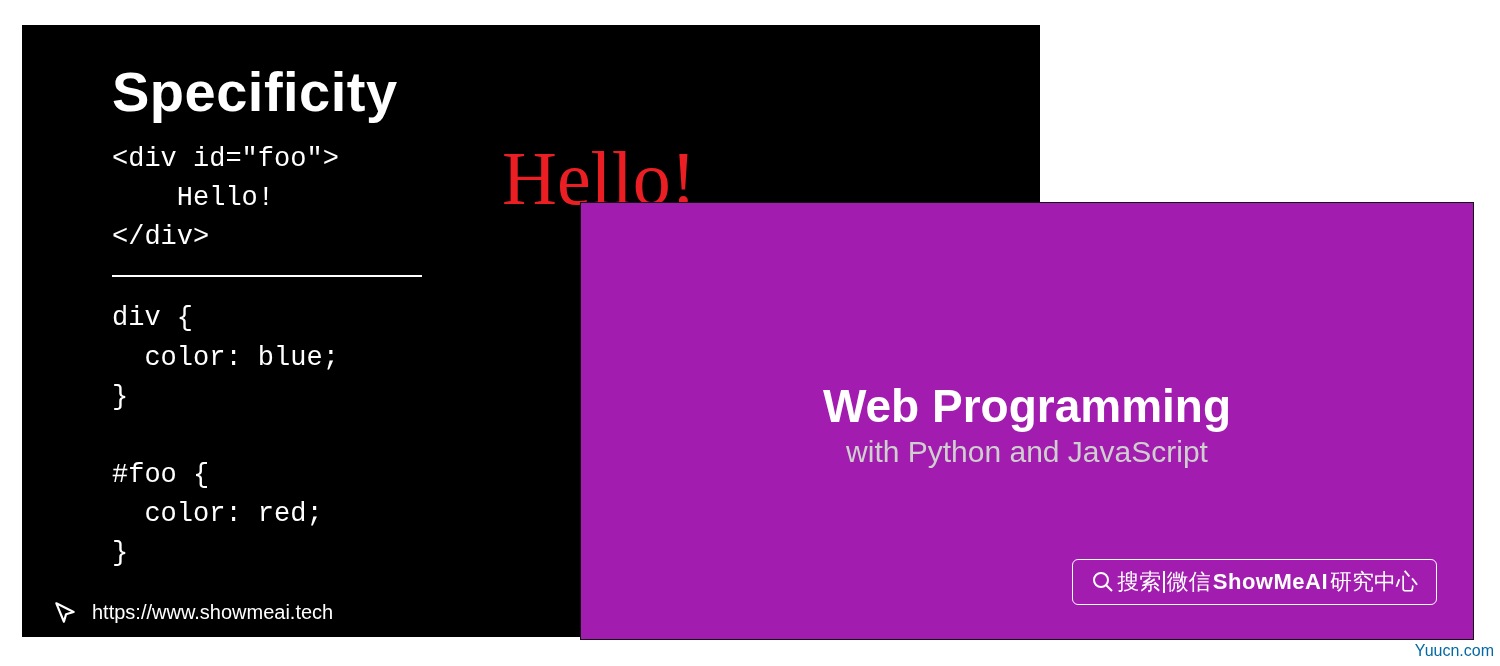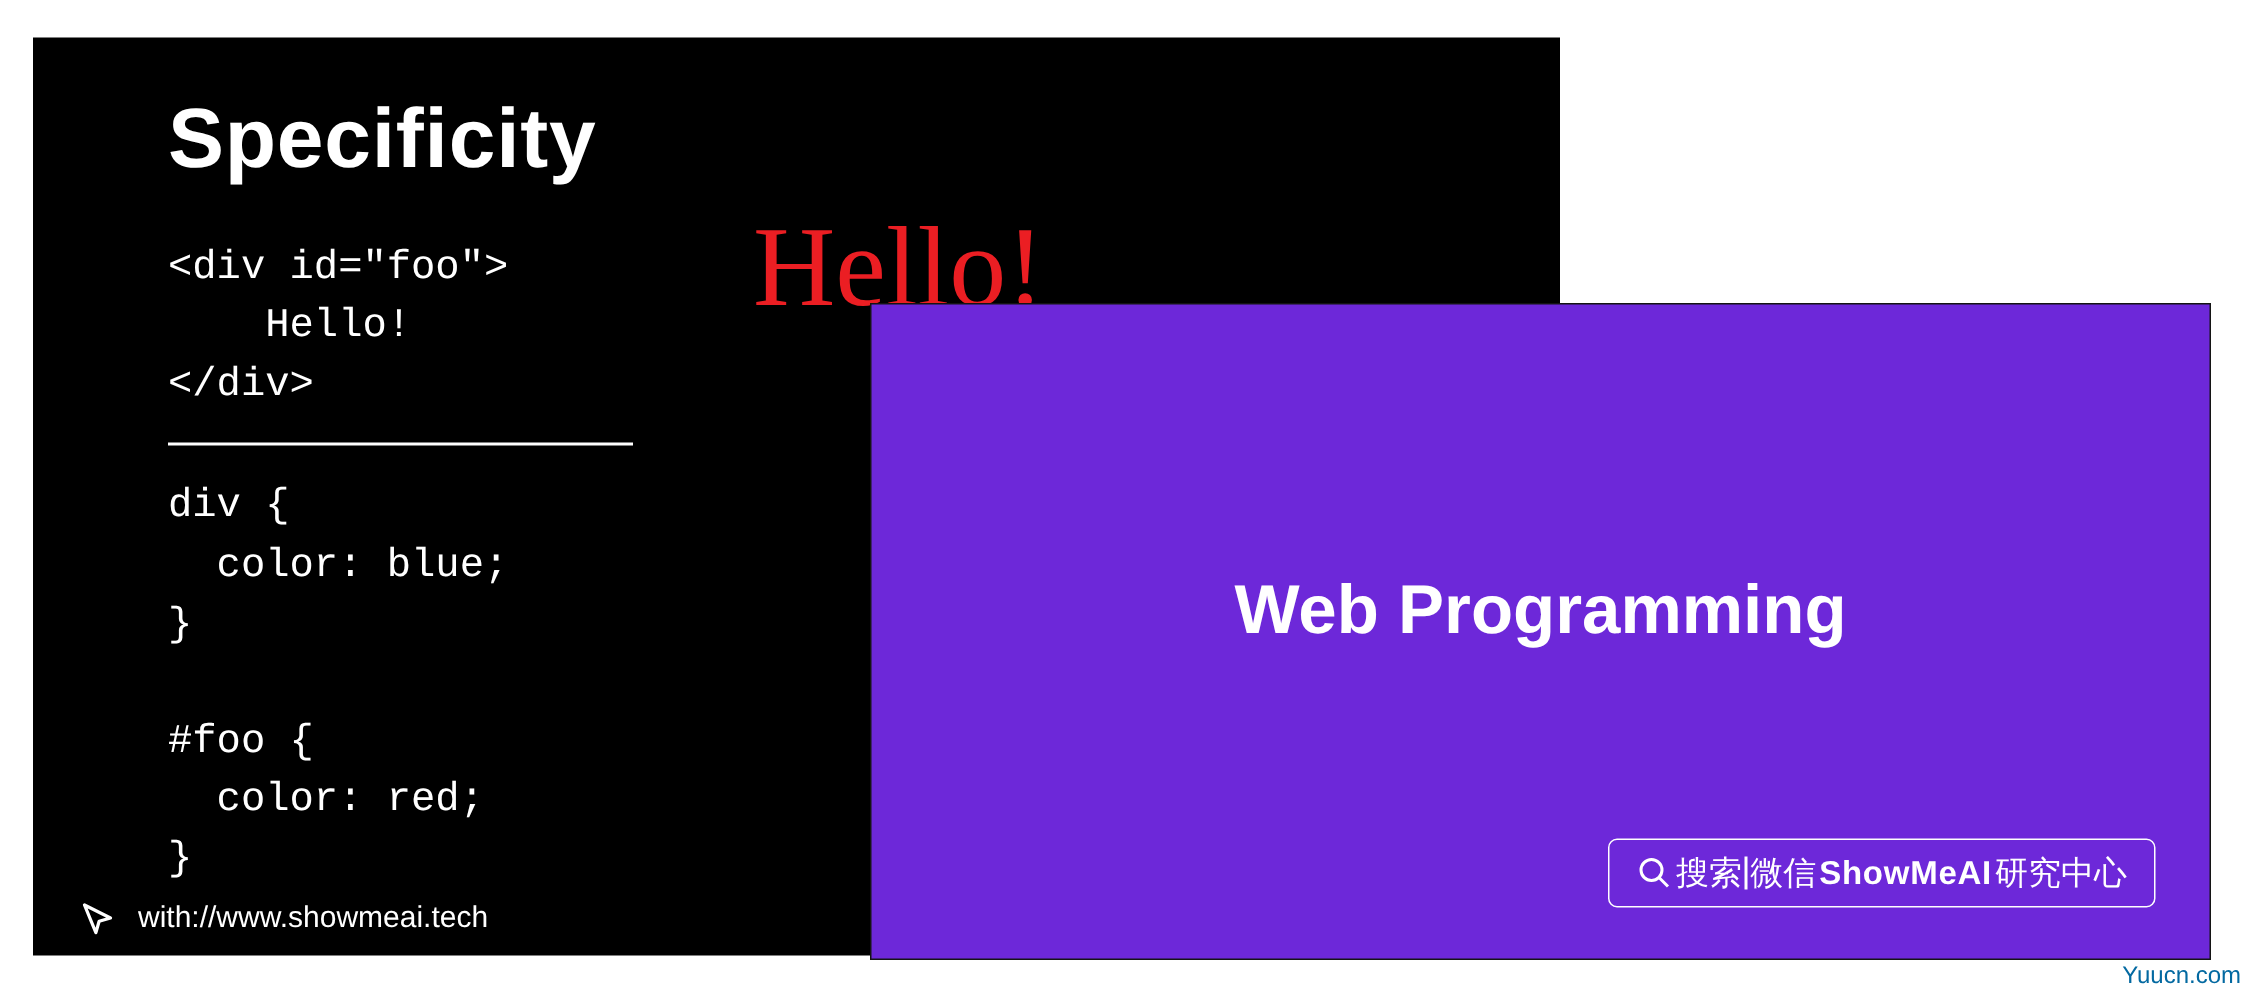--- a/index.html
+++ b/index.html
@@ -1,30 +1,30 @@
 <!DOCTYPE html>
 <html><head>
 <meta charset="utf-8">
 <style>
   * { margin: 0; padding: 0; box-sizing: border-box; }
   html, body { width: 1500px; height: 666px; background: #ffffff; overflow: hidden; font-family: -apple-system, "Segoe UI", Helvetica, Arial, sans-serif; }
   .stage { position: relative; width: 1500px; height: 666px; }
 
   
   .slide-back { position: absolute; left: 22px; top: 25px; width: 1018px; height: 612px; background: #000; color: #fff; padding: 34px 90px 30px 90px; }
-  .title { font-size: 56px; font-weight: 700; letter-spacing: 0.5px; margin-bottom: 36px; }
+  .title { font-size: 56px; font-weight: 700; letter-spacing: 0.5px; margin-bottom: 16px; }
   .code { font-family: Menlo, Consolas, "Courier New", monospace; font-size: 27px; line-height: 1.45; white-space: pre; font-weight: 400; }
   .sep { width: 310px; border: none; border-top: 2px solid #fff; margin: 18px 0 22px 0; }
   .hello { position: absolute; left: 480px; top: 110px; font-family: "Times New Roman", Times, serif; font-size: 76px; color: #eb1e23; font-weight: 400; }
 
   .footer-left { position: absolute; left: 30px; bottom: 12px; display: flex; align-items: center; gap: 14px; color: #fff; font-size: 20px; }
   .cursor-icon svg { width: 26px; height: 26px; display: block; }
 
   
-  .slide-front { position: absolute; left: 580px; top: 202px; width: 894px; height: 438px; background: #6d28d9; color: #fff; border: 1px solid #141414; }
+  .slide-front { position: absolute; left: 580px; top: 202px; width: 894px; height: 438px; background: #a21caf; color: #fff; border: 1px solid #141414; }
   .course-title { position: absolute; top: 176px; left: 0; right: 0; text-align: center; font-size: 46px; font-weight: 600; }
   .course-sub { position: absolute; top: 232px; left: 0; right: 0; text-align: center; font-size: 30px; font-weight: 300; color: #cfcfcf; }
 
   .search-box { position: absolute; right: 36px; bottom: 34px; border: 1.5px solid #fff; border-radius: 6px; padding: 7px 18px; display: flex; align-items: center; gap: 2px; color: #fff; }
   .mag svg { width: 24px; height: 24px; display: block; }
   .search-box .lbl { font-size: 22px; }
   .search-box .divider { width: 1.5px; height: 22px; background: #fff; }
   .search-box .brand { font-weight: 700; font-size: 22px; letter-spacing: 0.5px; text-align: center; }
   .search-box .tail { font-size: 22px; font-weight: 400; }
 
@@ -50,26 +50,27 @@
 }</div>
 
     <div class="hello">Hello!</div>
 
     <div class="footer-left">
       <span class="cursor-icon">
         <svg viewBox="0 0 24 24" fill="none" stroke="#fff" stroke-width="2" stroke-linecap="round" stroke-linejoin="round">
           <path d="M4 4 L20 12 L13 14 L11 21 Z"></path>
         </svg>
       </span>
-      <span>with://www.showmeai.tech</span>
+      <span>https://www.showmeai.tech</span>
     </div>
   </div>
 
   <div class="slide-front">
     <div class="course-title">Web Programming</div>
+    <div class="course-sub">with Python and JavaScript</div>
 
     <div class="search-box">
       <span class="mag">
         <svg viewBox="0 0 24 24" fill="none" stroke="#fff" stroke-width="2">
           <circle cx="10" cy="10" r="7"></circle>
           <line x1="15" y1="15" x2="21" y2="21"></line>
         </svg>
       </span>
       <span class="lbl">搜索</span>
       <span class="divider"></span>

